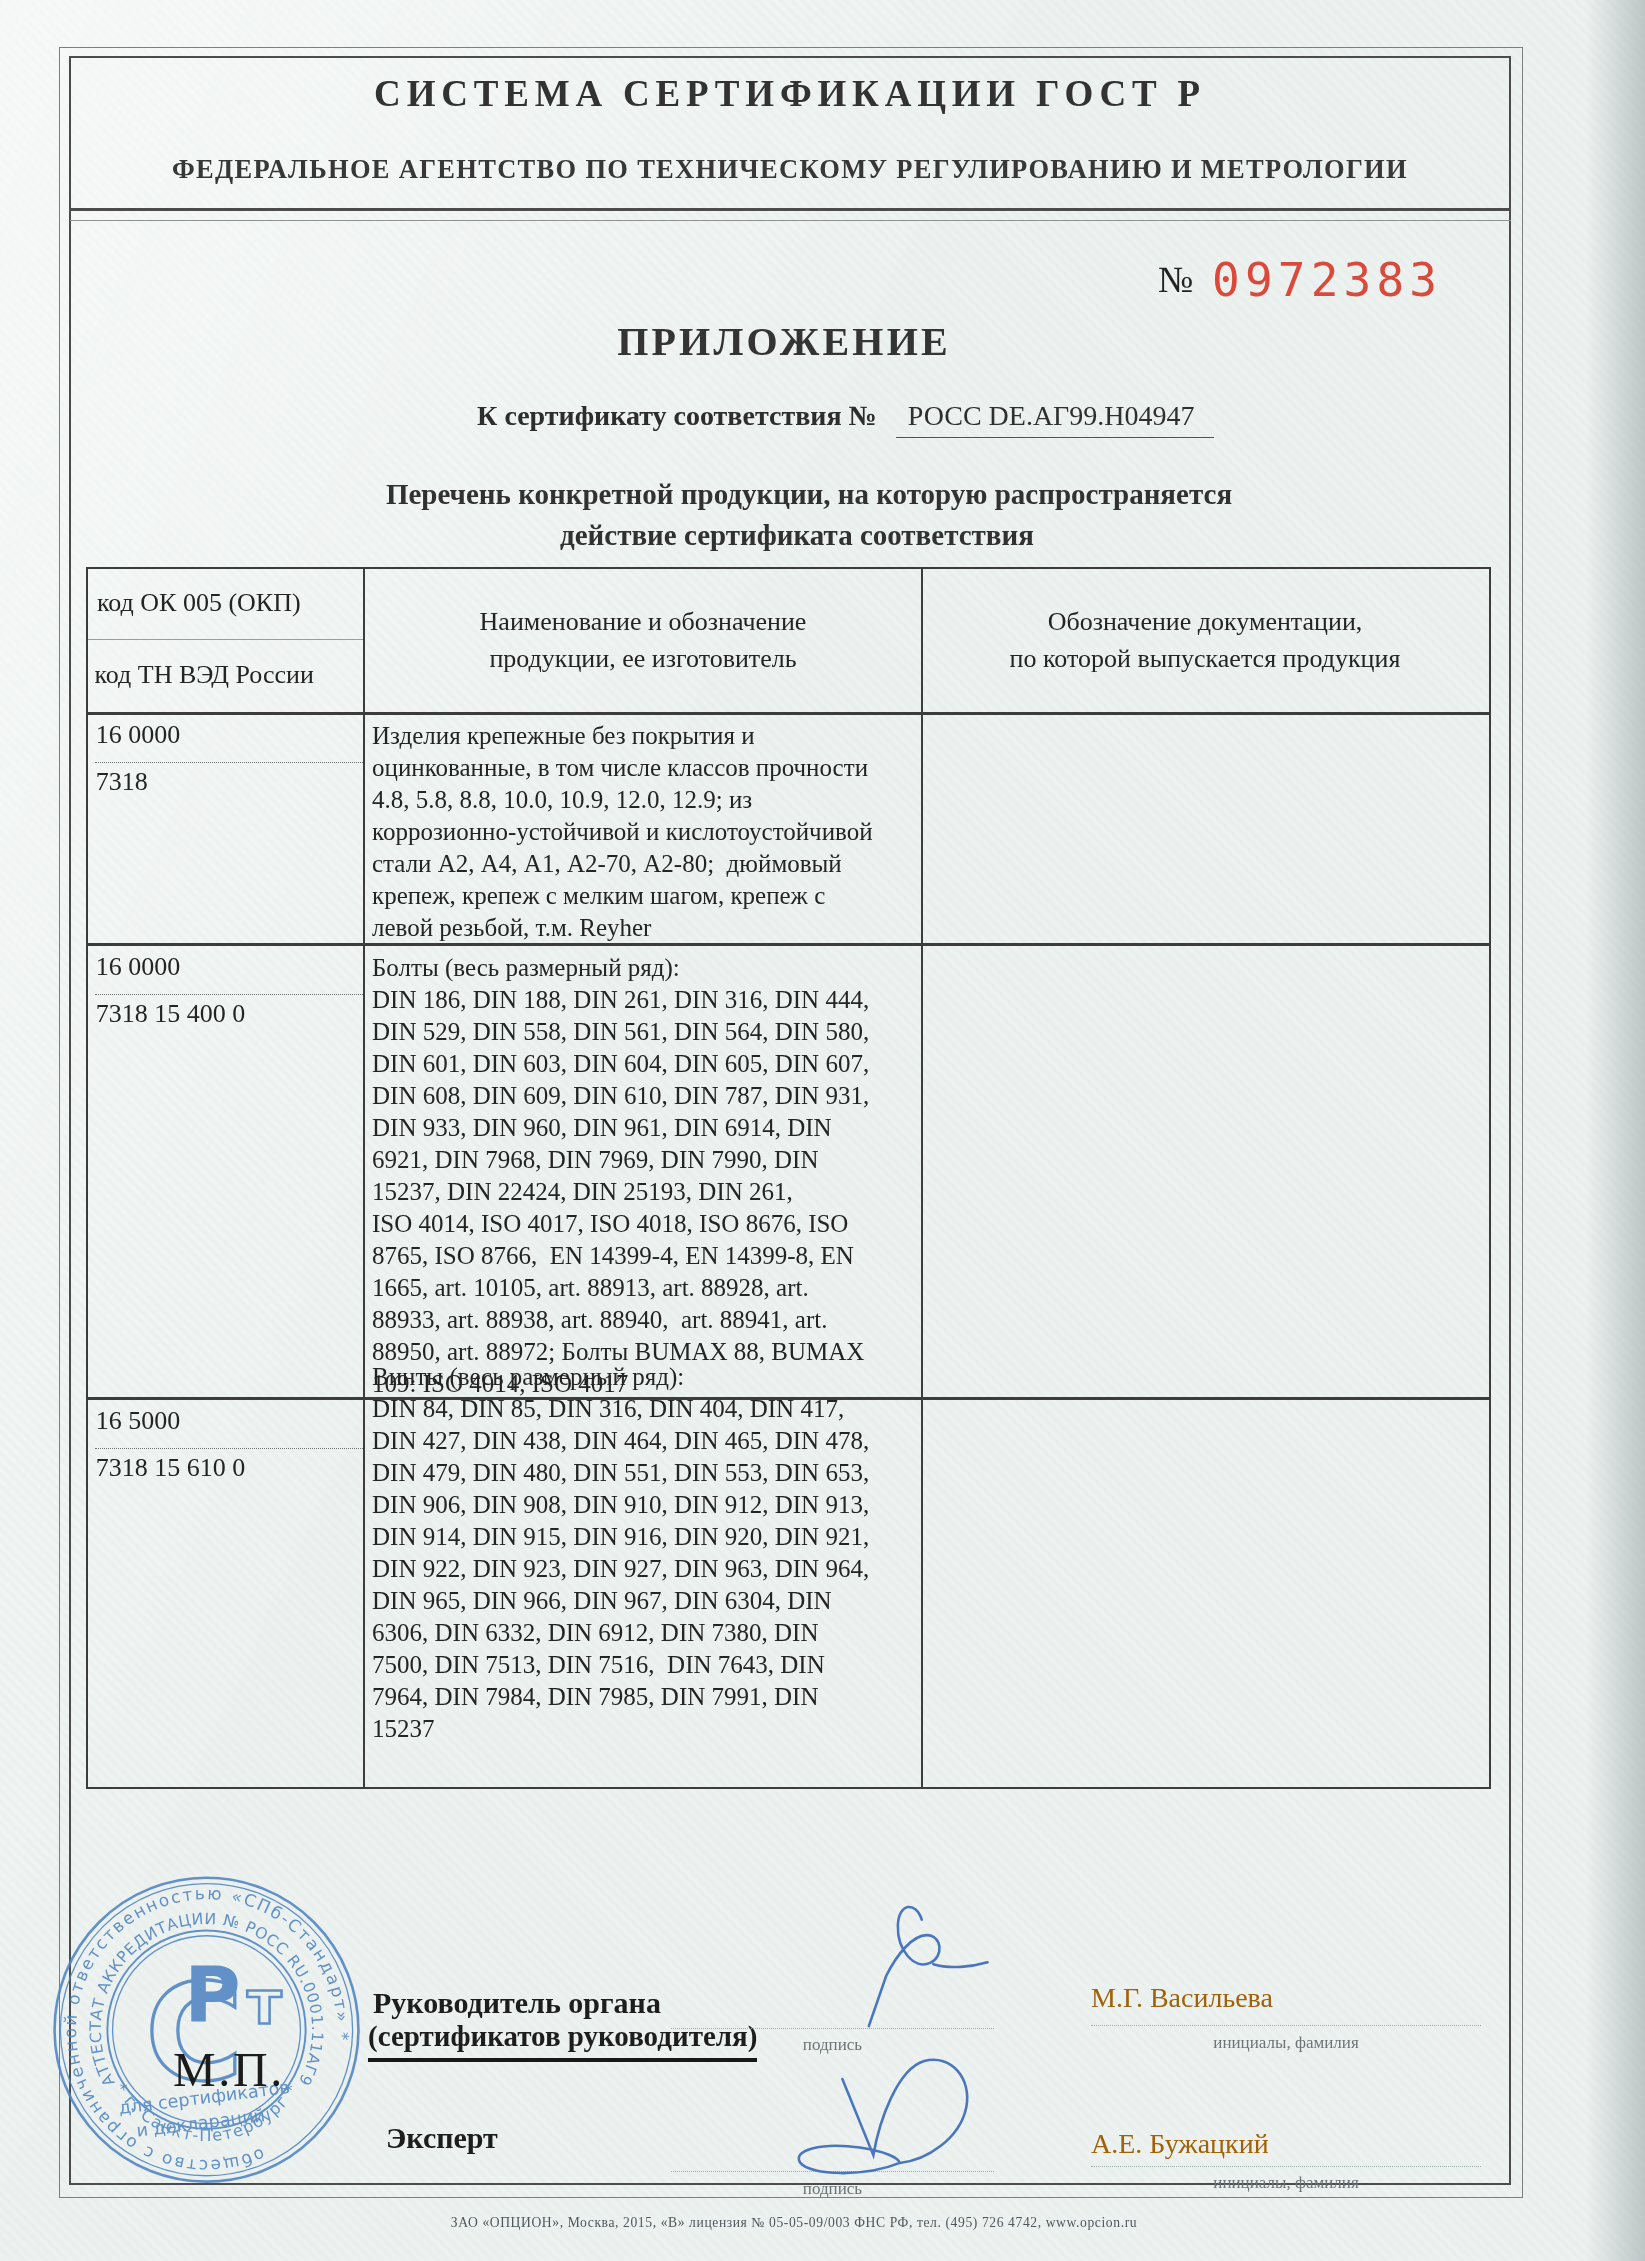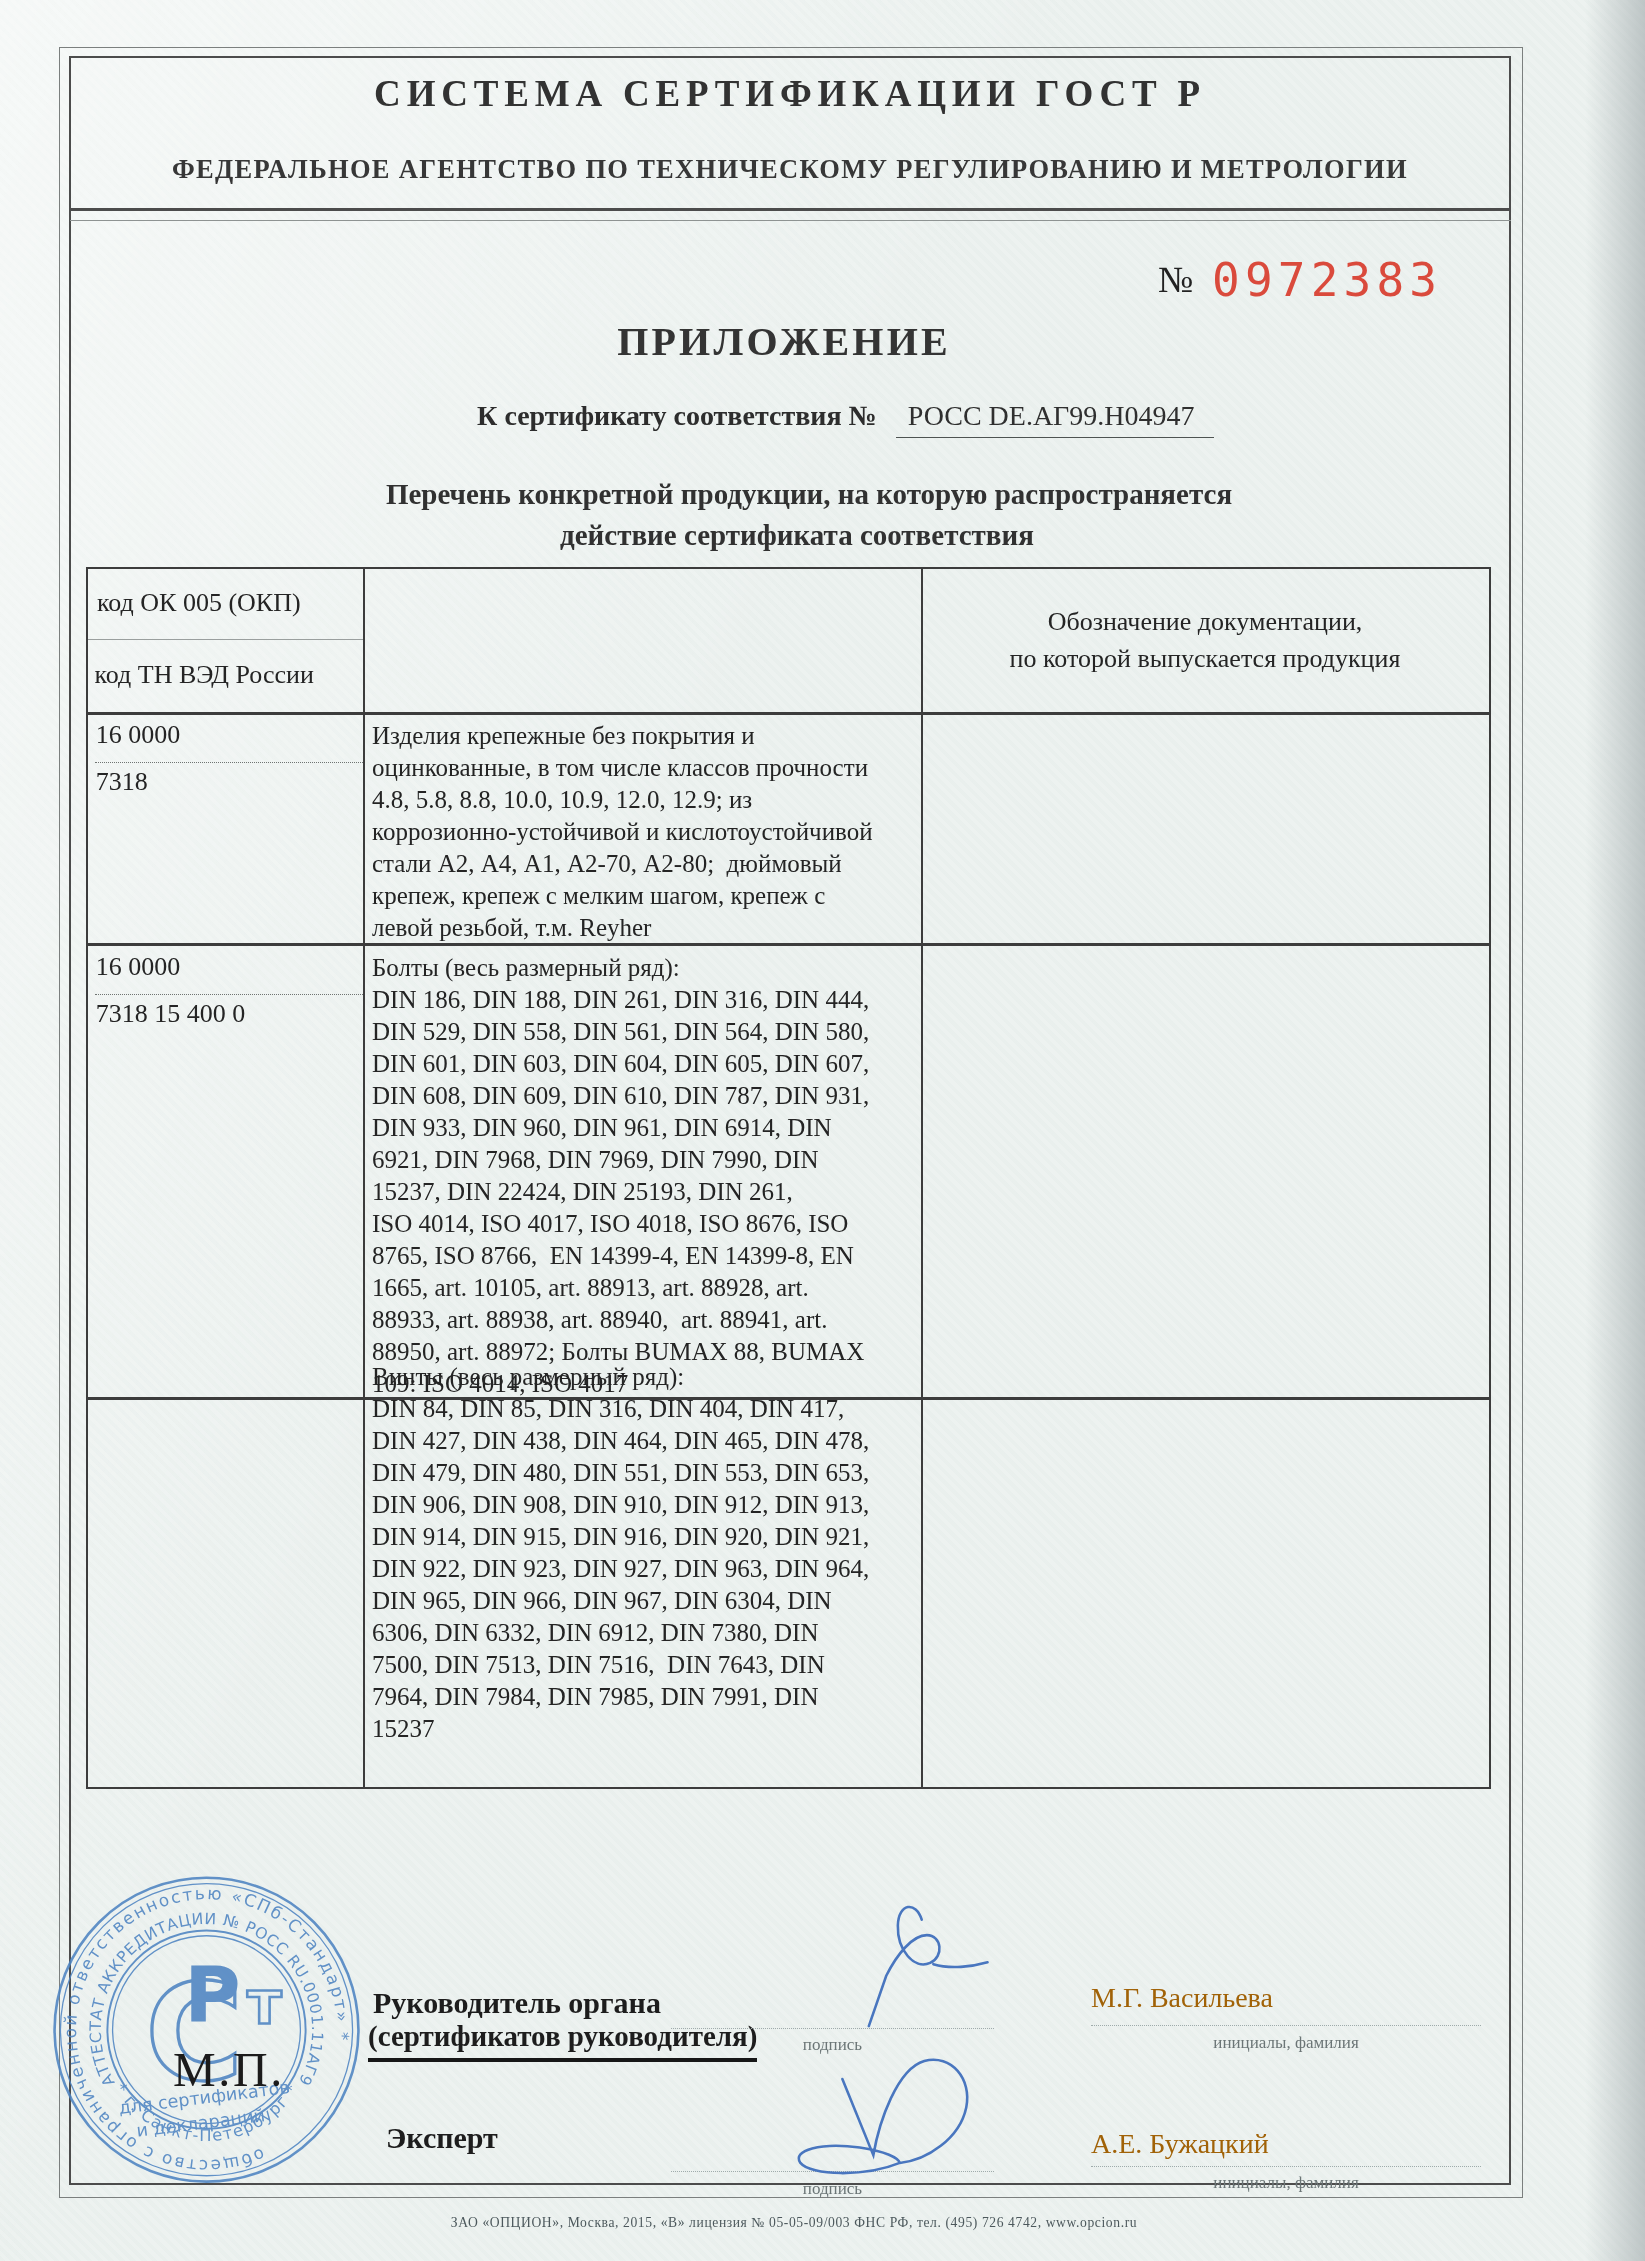--- a/index.html
+++ b/index.html
@@ -94,20 +94,22 @@
 <div class="abs tbl">
   <div class="v1"></div>
   <div class="v2"></div>
   <div class="h-head"></div>
   <div class="h-r1"></div>
   <div class="h-r2"></div>
   <div class="col1-split"></div>
 
   <div class="cell hdr-c1t">код ОК 005 (ОКП)</div>
   <div class="cell hdr-c1b">код ТН ВЭД России</div>
+  <div class="cell hdr-c2">Наименование и обозначение
+продукции, ее изготовитель</div>
   <div class="cell hdr-c3">Обозначение документации,
 по которой выпускается продукция</div>
 
   <div class="cell code-cell" style="top:150px;">
     <div class="code-top">16 0000</div>
     <div class="code-bot">7318</div>
   </div>
   <div class="cell name-cell" style="top:151px;height:222px;font-size:25px;">Изделия крепежные без покрытия и
 оцинкованные, в том числе классов прочности
 4.8, 5.8, 8.8, 10.0, 10.9, 12.0, 12.9; из
@@ -130,20 +132,24 @@
 6921, DIN 7968, DIN 7969, DIN 7990, DIN
 15237, DIN 22424, DIN 25193, DIN 261,
 ISO 4014, ISO 4017, ISO 4018, ISO 8676, ISO
 8765, ISO 8766,  EN 14399-4, EN 14399-8, EN
 1665, art. 10105, art. 88913, art. 88928, art.
 88933, art. 88938, art. 88940,  art. 88941, art.
 88950, art. 88972; Болты BUMAX 88, BUMAX
 109: ISO 4014, ISO 4017</div>
   <div class="cell doc-cell" style="top:383px;"></div>
 
+  <div class="cell code-cell" style="top:836px;">
+    <div class="code-top">16 5000</div>
+    <div class="code-bot">7318 15 610 0</div>
+  </div>
   <div class="cell name-cell" style="top:792px;height:377px;font-size:25px;">Винты (весь размерный ряд):
 DIN 84, DIN 85, DIN 316, DIN 404, DIN 417,
 DIN 427, DIN 438, DIN 464, DIN 465, DIN 478,
 DIN 479, DIN 480, DIN 551, DIN 553, DIN 653,
 DIN 906, DIN 908, DIN 910, DIN 912, DIN 913,
 DIN 914, DIN 915, DIN 916, DIN 920, DIN 921,
 DIN 922, DIN 923, DIN 927, DIN 963, DIN 964,
 DIN 965, DIN 966, DIN 967, DIN 6304, DIN
 6306, DIN 6332, DIN 6912, DIN 7380, DIN
 7500, DIN 7513, DIN 7516,  DIN 7643, DIN

